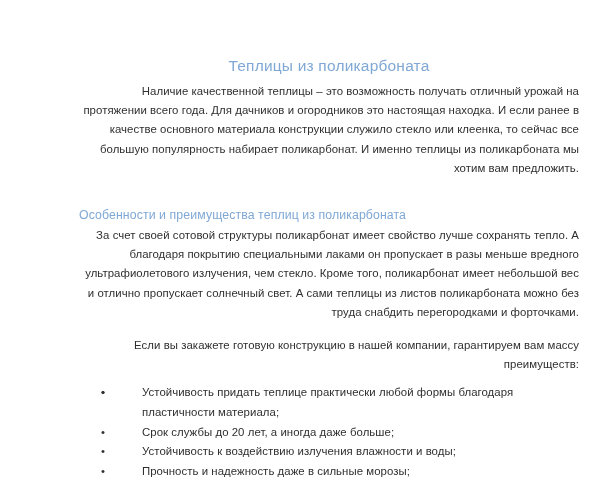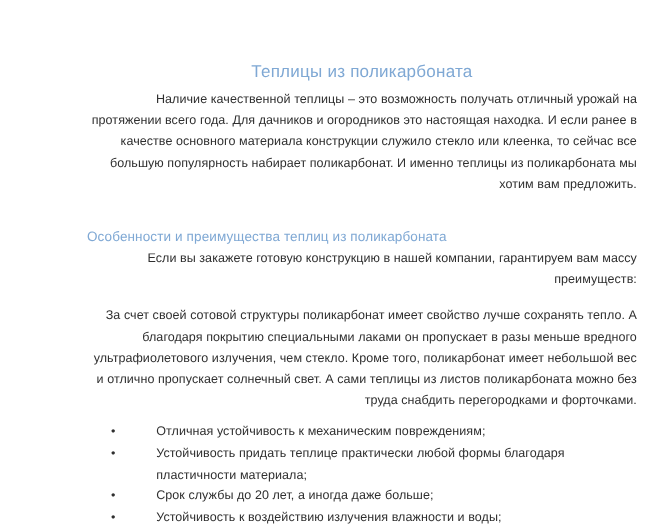--- a/index.html
+++ b/index.html
@@ -95,41 +95,41 @@
 
 <div class="page">
   <div class="doc-body">
 
     <h1 class="doc-title">Теплицы из поликарбоната</h1>
 
     <p class="para">Наличие качественной теплицы – это возможность получать отличный урожай на протяжении всего года. Для дачников и огородников это настоящая находка. И если ранее в качестве основного материала конструкции служило стекло или клеенка, то сейчас все большую популярность набирает поликарбонат. И именно теплицы из поликарбоната мы хотим вам предложить.</p>
 
     <h2 class="sub-heading">Особенности и преимущества  теплиц из поликарбоната</h2>
 
+    <p class="para">За счет своей сотовой структуры поликарбонат имеет свойство лучше сохранять тепло. А благодаря покрытию специальными лаками он пропускает в разы меньше вредного ультрафиолетового излучения, чем стекло. Кроме того, поликарбонат имеет небольшой вес и отлично пропускает солнечный свет. А сами теплицы из листов поликарбоната можно без труда снабдить перегородками и форточками.</p>
+
     <p class="para">Если вы закажете готовую конструкцию в нашей компании, гарантируем вам массу преимуществ:</p>
-
-    <p class="para">За счет своей сотовой структуры поликарбонат имеет свойство лучше сохранять тепло. А благодаря покрытию специальными лаками он пропускает в разы меньше вредного ультрафиолетового излучения, чем стекло. Кроме того, поликарбонат имеет небольшой вес и отлично пропускает солнечный свет. А сами теплицы из листов поликарбоната можно без труда снабдить перегородками и форточками.</p>
 
     <ul class="bullet-list">
       <li class="bullet-item">
         <span class="dot">•</span>
-        <span>Отличная устойчивость к механическим повреждениям;</span>
       </li>
       <li class="bullet-item">
         <span class="dot">•</span>
         <span>Устойчивость придать теплице практически любой формы благодаря пластичности материала;</span>
       </li>
       <li class="bullet-item">
         <span class="dot">•</span>
         <span>Срок службы до 20 лет, а иногда даже больше;</span>
       </li>
       <li class="bullet-item">
         <span class="dot">•</span>
         <span>Устойчивость к воздействию излучения влажности и воды;</span>
       </li>
       <li class="bullet-item">
         <span class="dot">•</span>
+        <span>Прочность и надежность даже в сильные морозы;</span>
       </li>
 
     </ul>
 
   </div>
 </div>
 
 </body></html>

